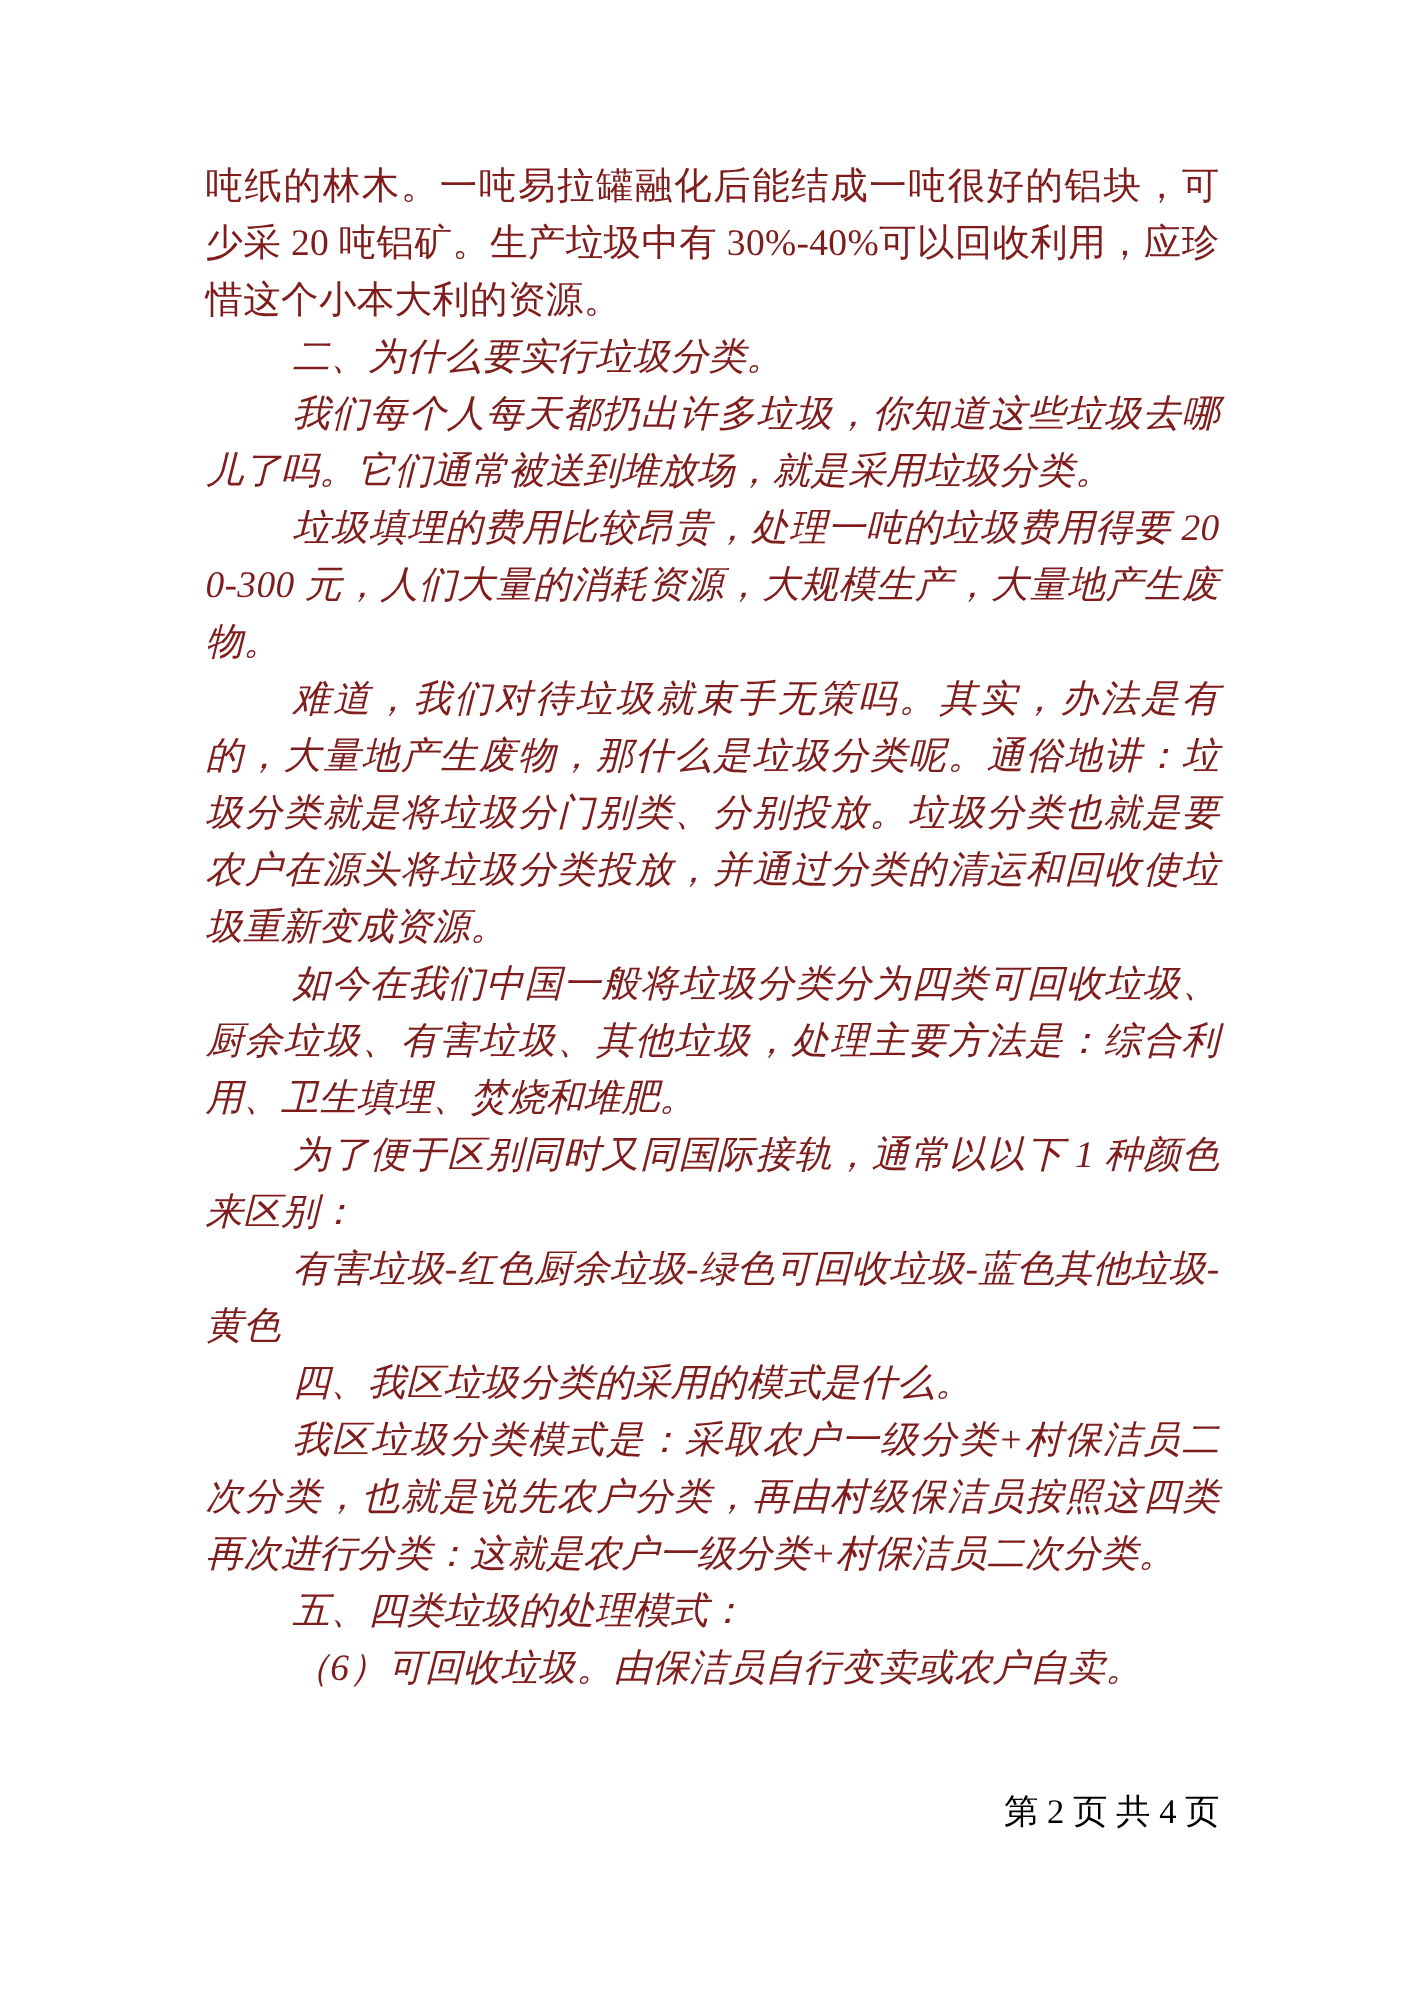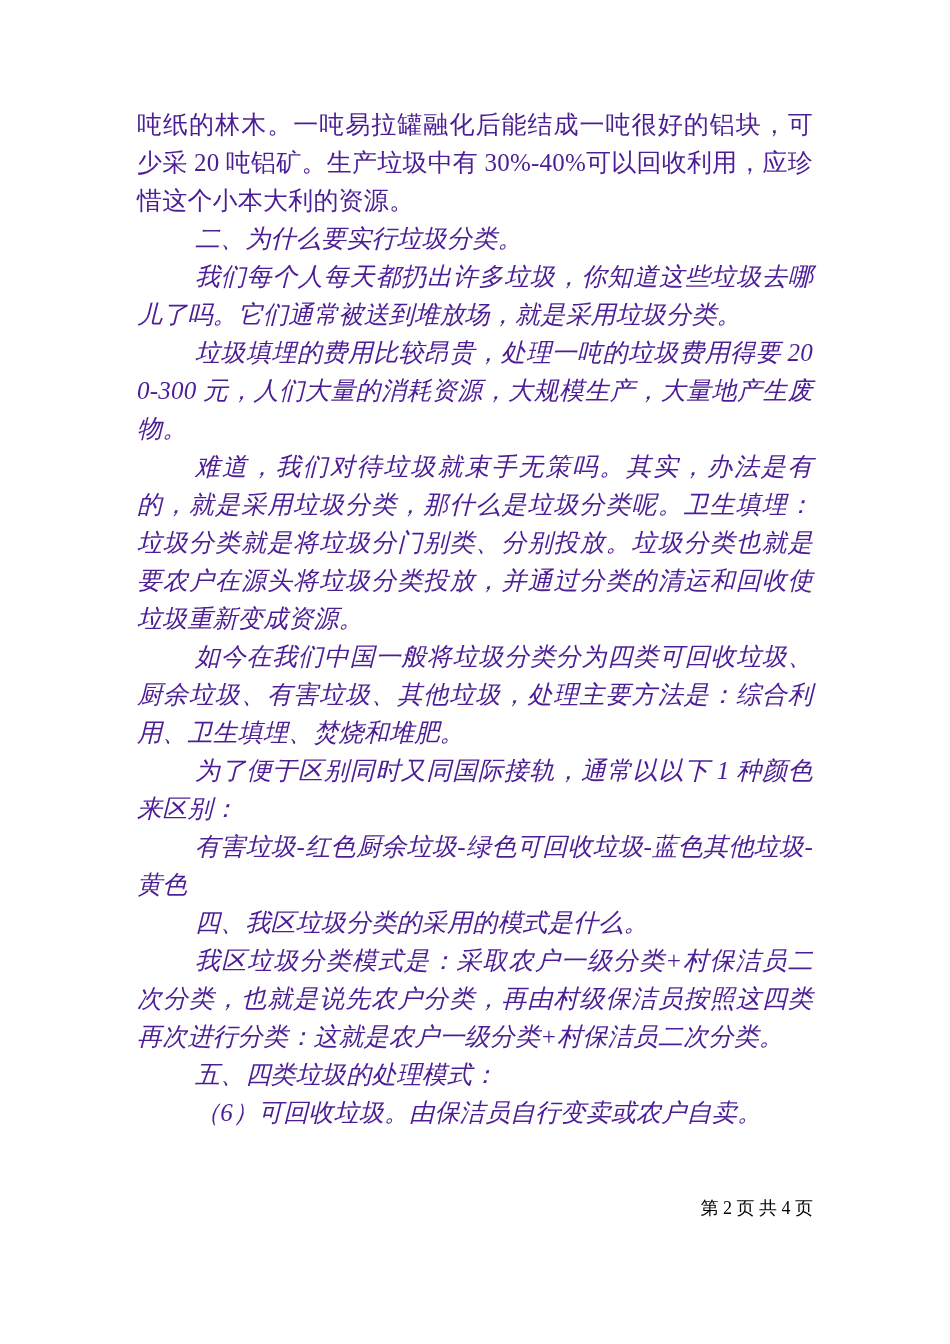--- a/index.html
+++ b/index.html
@@ -18,53 +18,53 @@
   .content {
     position: absolute;
     left: 137px;
     top: 106px;
     width: 676px;
   }
   .para {
     font-family: "Liberation Serif", "DejaVu Serif", serif;
     font-size: 25px;
     line-height: 38px;
-    color: #4c1d95;
+    color: #7f1d1d;
     margin: 0;
     text-align: justify;
     text-justify: inter-ideograph;
     letter-spacing: 0.2px;
     word-break: break-all;
   }
   .indent-wide {
     text-indent: 58px;
     font-style: italic;
   }
   .footer {
     position: absolute;
     left: 137px;
     top: 1196px;
     width: 676px;
     text-align: right;
     font-family: "Liberation Serif", "DejaVu Serif", serif;
-    font-size: 18px;
+    font-size: 23px;
     line-height: 24px;
     color: #000000;
   }
 </style>
 </head>
 <body>
 
 <div class="page">
   <div class="content">
     <p class="para">吨纸的林木。一吨易拉罐融化后能结成一吨很好的铝块，可少采 20 吨铝矿。生产垃圾中有 30%-40%可以回收利用，应珍惜这个小本大利的资源。</p>
     <p class="para indent-wide">二、为什么要实行垃圾分类。</p>
     <p class="para indent-wide">我们每个人每天都扔出许多垃圾，你知道这些垃圾去哪儿了吗。它们通常被送到堆放场，就是采用垃圾分类。</p>
     <p class="para indent-wide"> 垃圾填埋的费用比较昂贵，处理一吨的垃圾费用得要 200-300 元，人们大量的消耗资源，大规模生产，大量地产生废物。</p>
-    <p class="para indent-wide">难道，我们对待垃圾就束手无策吗。其实，办法是有的，就是采用垃圾分类，那什么是垃圾分类呢。卫生填埋：垃圾分类就是将垃圾分门别类、分别投放。垃圾分类也就是要农户在源头将垃圾分类投放，并通过分类的清运和回收使垃圾重新变成资源。</p>
+    <p class="para indent-wide">难道，我们对待垃圾就束手无策吗。其实，办法是有的，大量地产生废物，那什么是垃圾分类呢。通俗地讲：垃圾分类就是将垃圾分门别类、分别投放。垃圾分类也就是要农户在源头将垃圾分类投放，并通过分类的清运和回收使垃圾重新变成资源。</p>
     <p class="para indent-wide">如今在我们中国一般将垃圾分类分为四类可回收垃圾、厨余垃圾、有害垃圾、其他垃圾，处理主要方法是：综合利用、卫生填埋、焚烧和堆肥。</p>
     <p class="para indent-wide">为了便于区别同时又同国际接轨，通常以以下 1 种颜色来区别：</p>
     <p class="para indent-wide">有害垃圾-红色厨余垃圾-绿色可回收垃圾-蓝色其他垃圾-黄色</p>
     <p class="para indent-wide">四、我区垃圾分类的采用的模式是什么。</p>
     <p class="para indent-wide">我区垃圾分类模式是：采取农户一级分类+村保洁员二次分类，也就是说先农户分类，再由村级保洁员按照这四类再次进行分类：这就是农户一级分类+村保洁员二次分类。</p>
     <p class="para indent-wide">五、四类垃圾的处理模式：</p>
     <p class="para indent-wide">（6）可回收垃圾。由保洁员自行变卖或农户自卖。</p>
   </div>
 
   <div class="footer">

